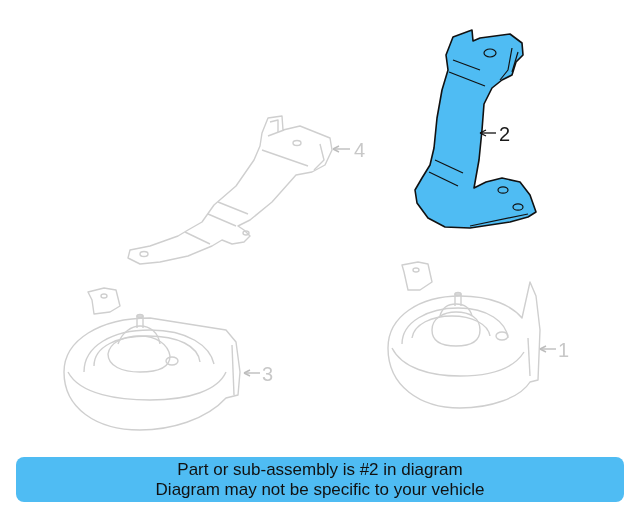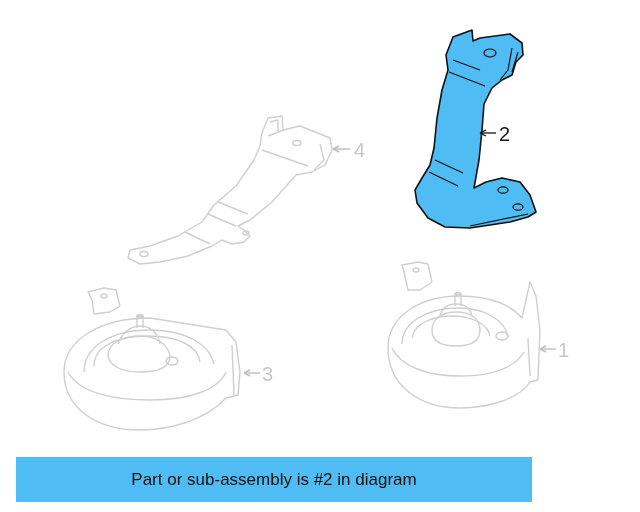--- a/index.html
+++ b/index.html
@@ -3,23 +3,23 @@
   <meta charset="utf-8">
   <style>
     html, body { margin: 0; padding: 0; background: #ffffff; }
     body { width: 640px; height: 512px; position: relative; overflow: hidden;
            font-family: "Liberation Sans", sans-serif; }
     .diagram { position: absolute; left: 0; top: 0; width: 640px; height: 512px; }
     .callout { position: absolute; font-size: 20px; line-height: 20px;
                font-family: "Liberation Sans", sans-serif; }
     .callout.dim { color: #c8c8c8; }
     .callout.active { color: #1a1a1a; }
-    .banner { position: absolute; left: 16px; top: 457px; width: 516px; height: 45px;
+    .banner { position: absolute; left: 16px; top: 457px; width: 608px; height: 45px;
               background: #4fbcf3; display: flex; flex-direction: column;
-              align-items: center; justify-content: center; }
+              align-items: center; justify-content: center; border-radius: 8px; }
     .banner-line { font-size: 17px; line-height: 20px; color: #111;
                    font-family: "Liberation Sans", sans-serif; }
   </style>
 </head>
 <body>
 
 <svg class="diagram" viewBox="0 0 640 512" xmlns="http://www.w3.org/2000/svg">
 
   <g fill="none" stroke="#cfcfcf" stroke-width="1.4" stroke-linejoin="round">
     <path d="M262 133 L268 118 L282 116 L283 130 L300 126 L330 138 L332 150 L325 165 L312 172 L296 175 L272 202 L250 220 L238 226 L244 230 L250 236 L244 242 L232 244 L222 240 L212 246 L188 256 L160 262 L140 264 L128 258 L130 250 L150 246 L178 236 L188 230 L202 222 L214 205 L236 186 L254 160 L260 146 Z"></path>
@@ -92,13 +92,14 @@
   </g>
 </svg>
 
 <div class="callout active" style="left:499px; top:124px;">2</div>
 <div class="callout dim" style="left:354px; top:140px;">4</div>
 <div class="callout dim" style="left:262px; top:364px;">3</div>
 <div class="callout dim" style="left:558px; top:340px;">1</div>
 
 <div class="banner">
   <div class="banner-line">Part or sub-assembly is #2 in diagram</div>
+  <div class="banner-line">Diagram may not be specific to your vehicle</div>
 </div>
 
 </body></html>

